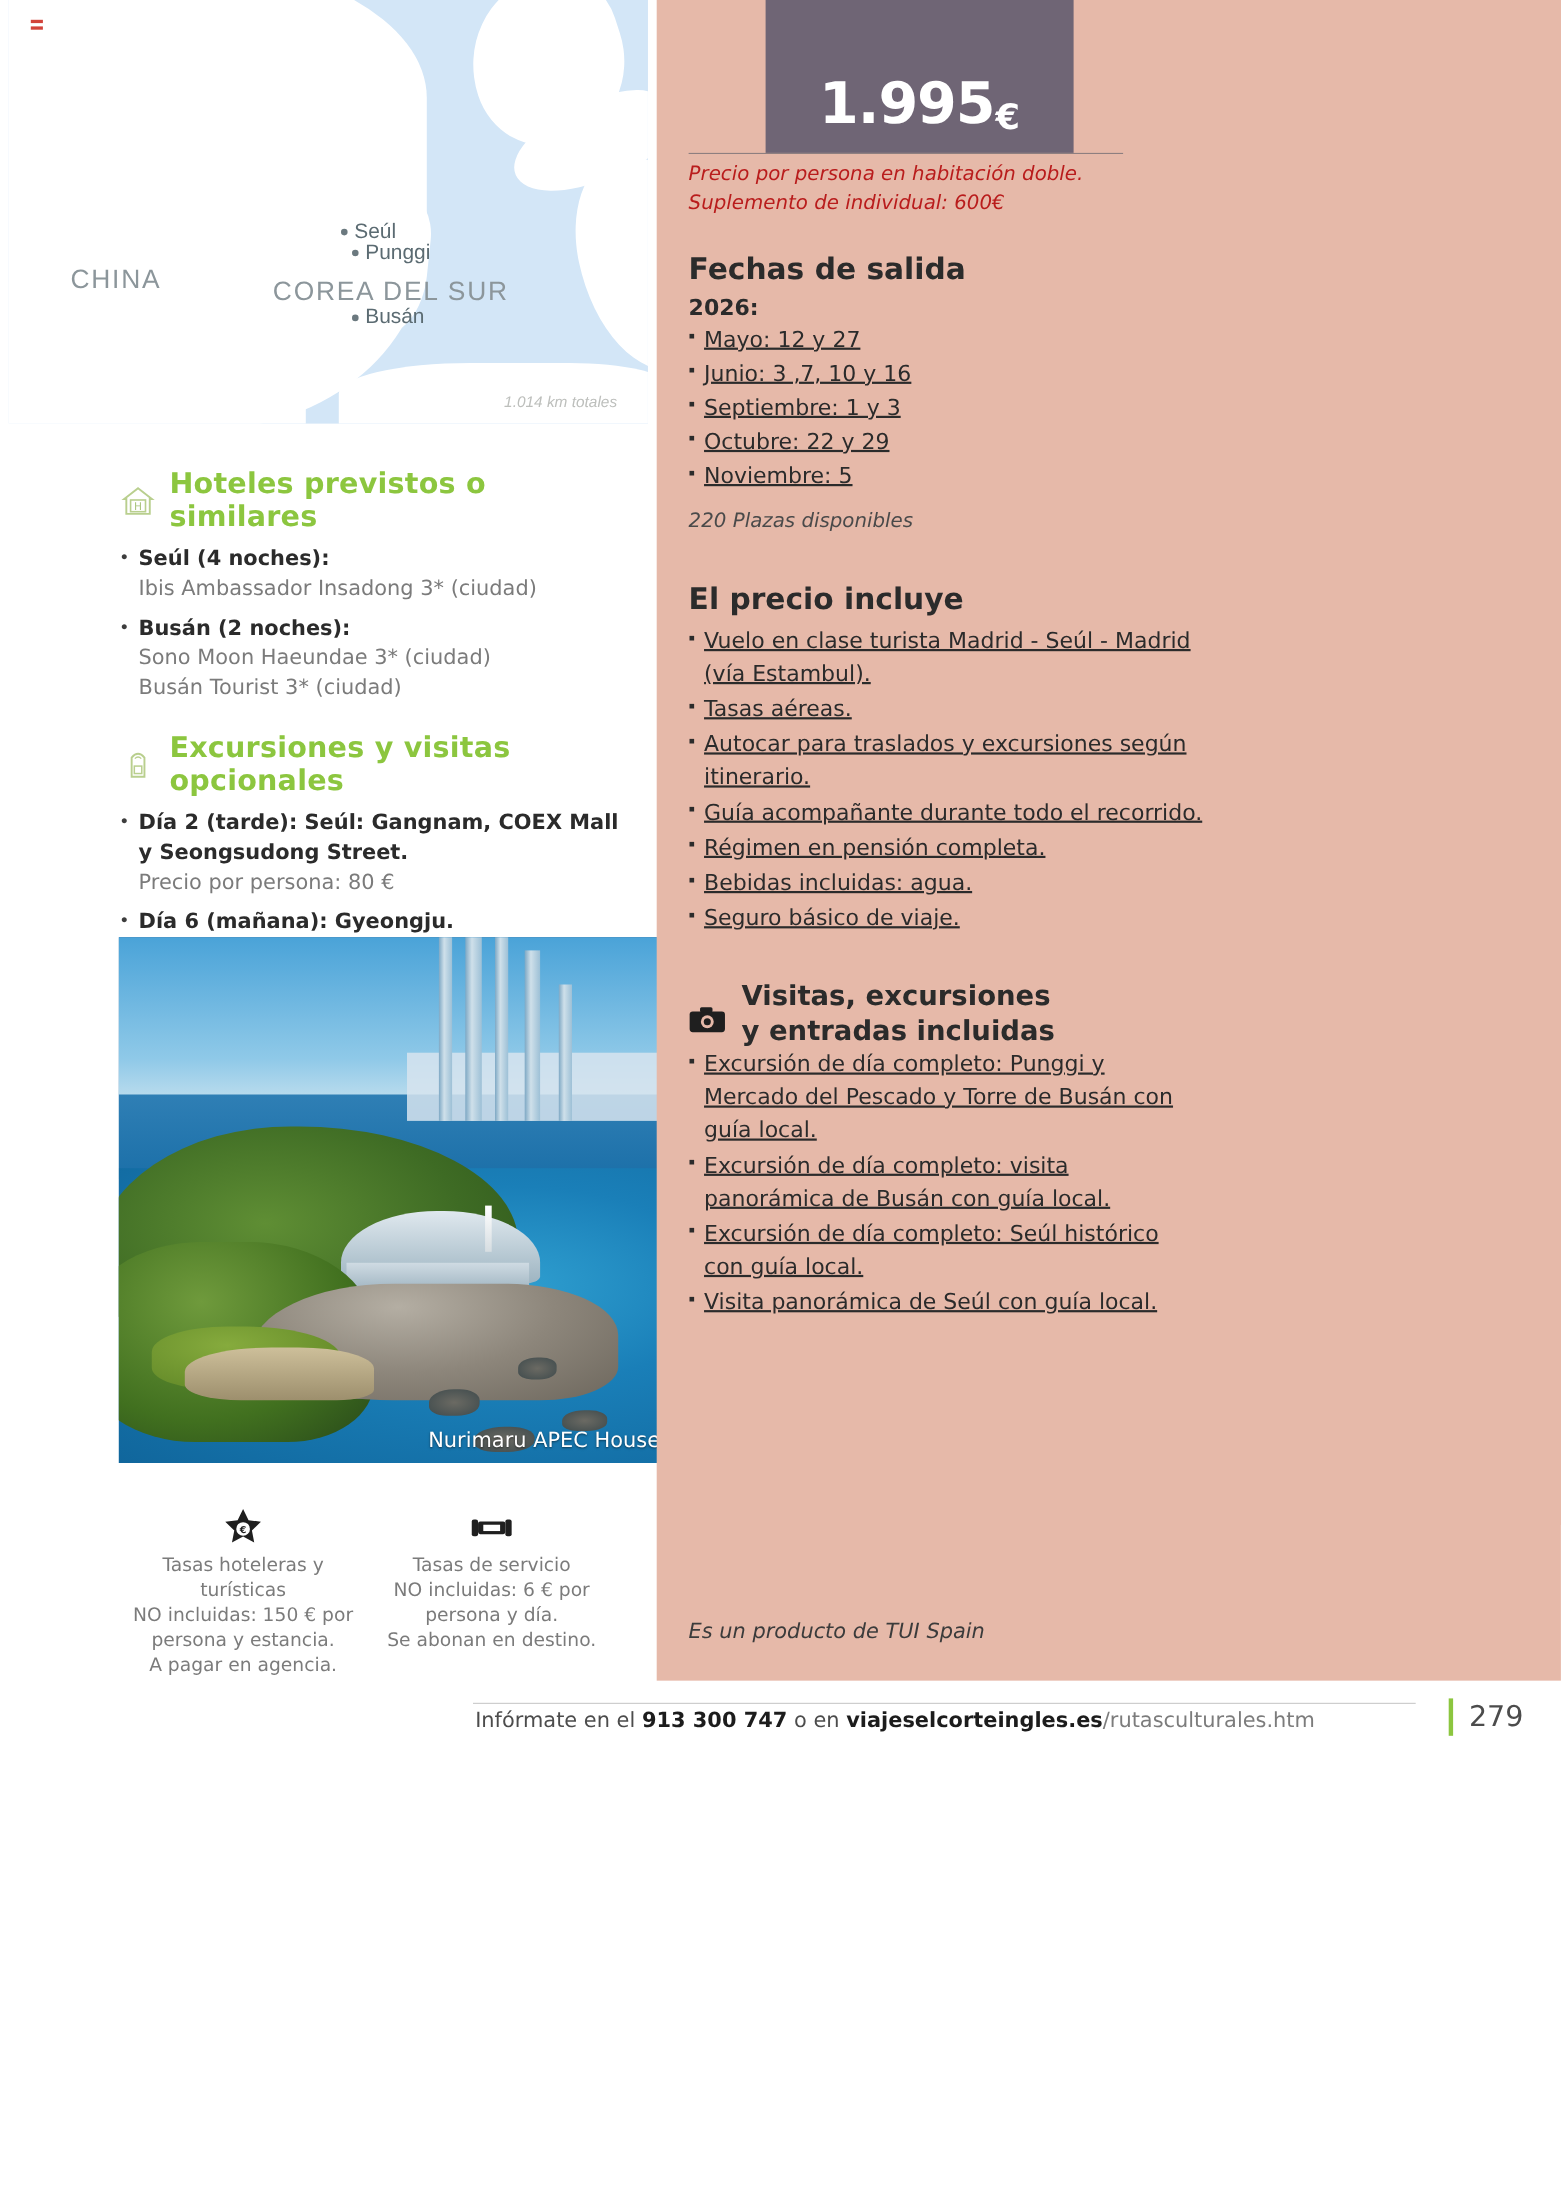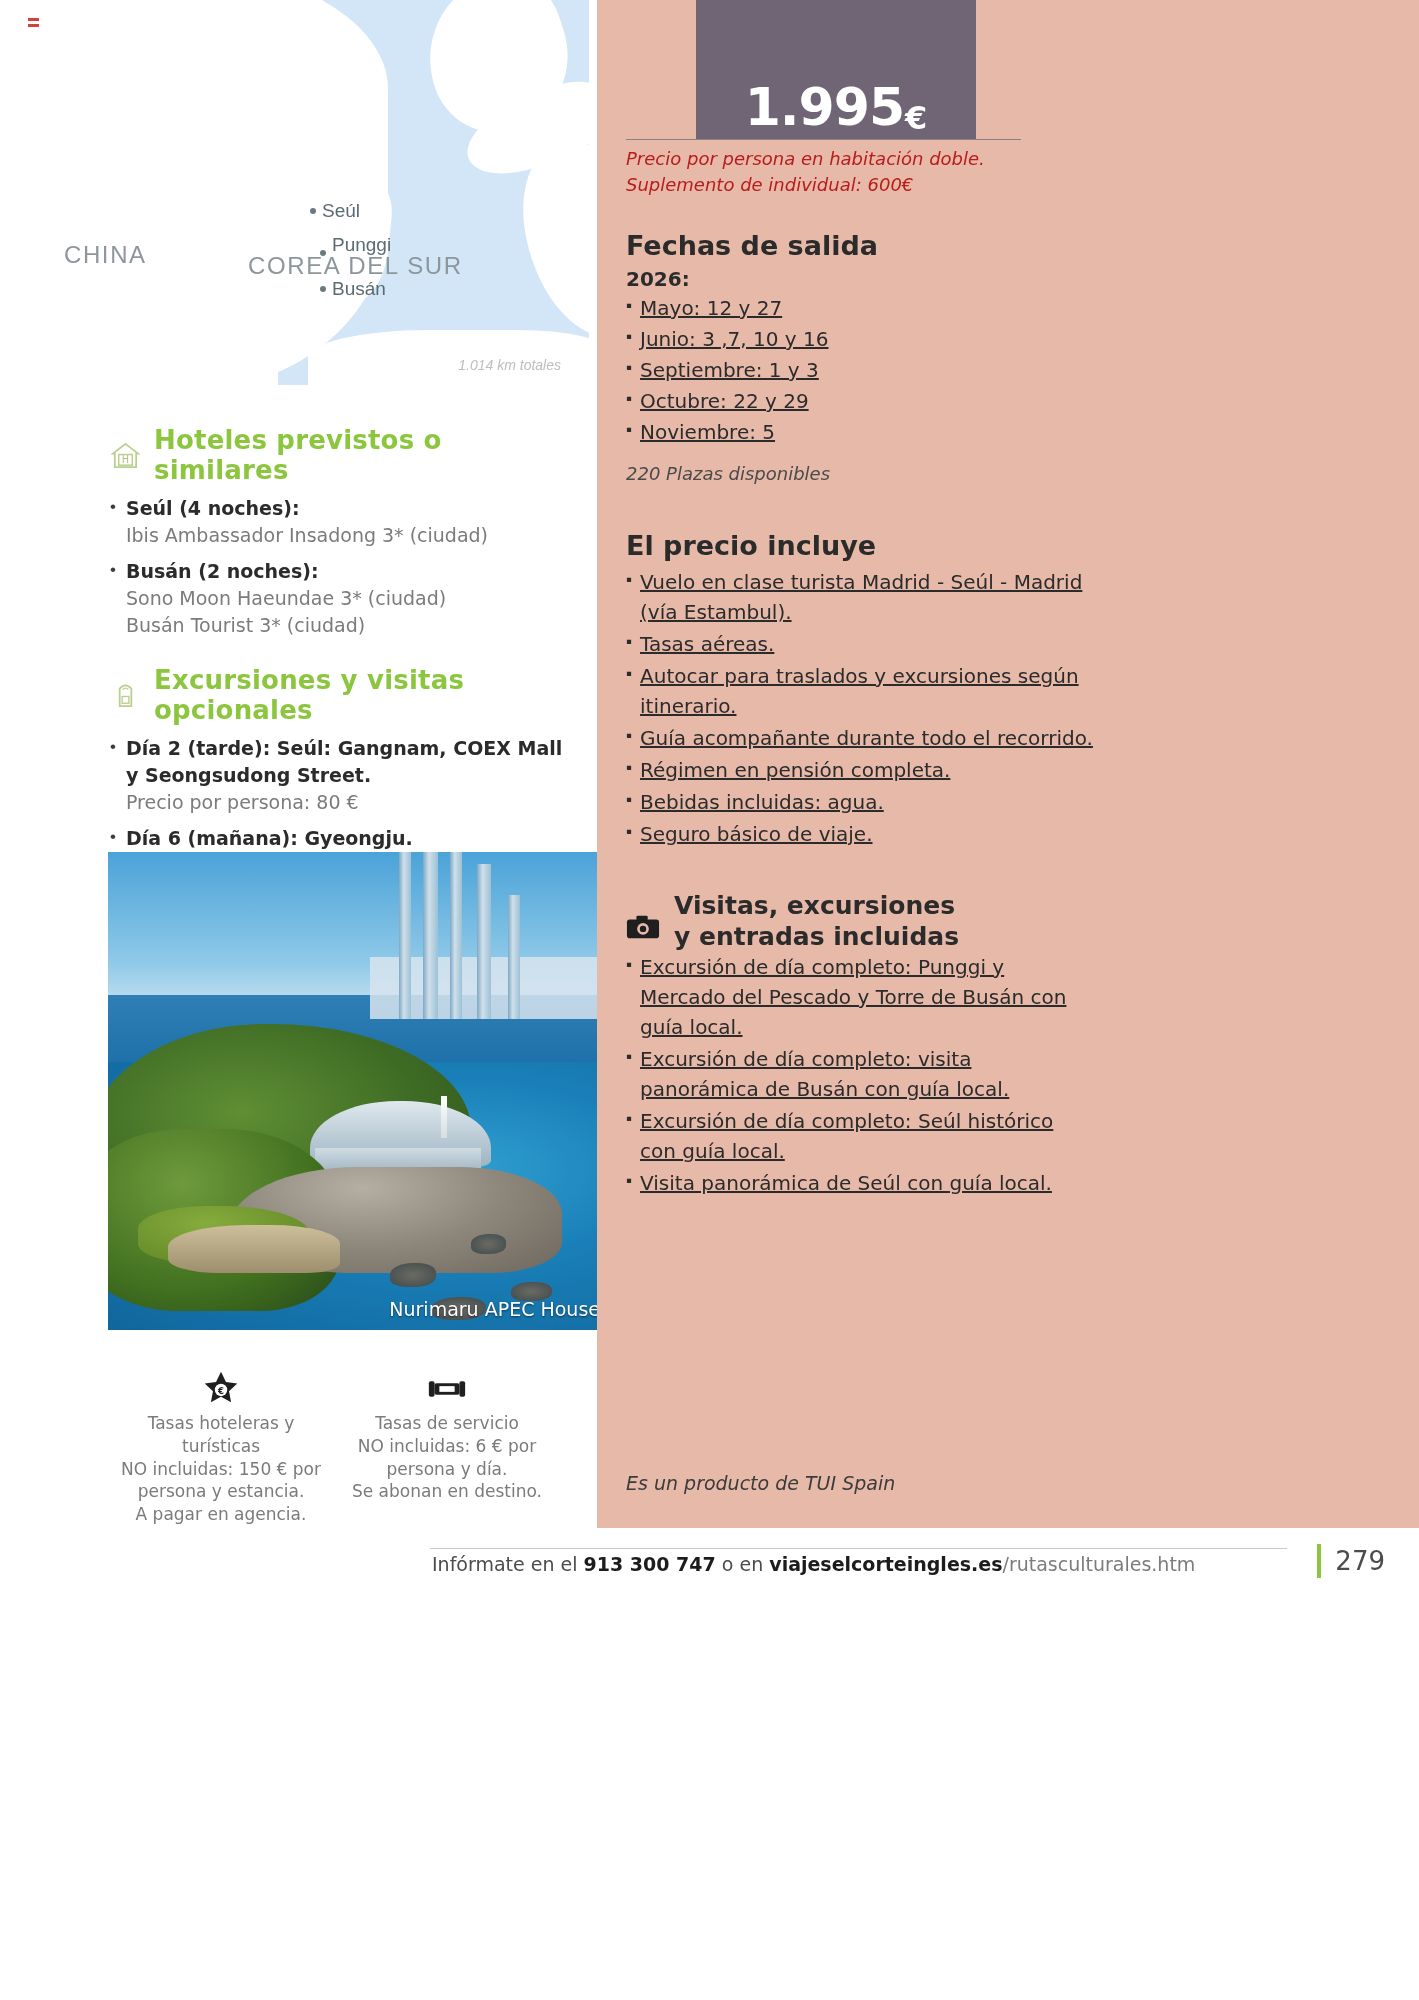--- a/index.html
+++ b/index.html
@@ -215,21 +215,21 @@
   }
   .price-box {
     position:absolute; left:99px; top:0; width:280px; height:139px;
     background:#6f6575;
   }
   .price-text {
     position:absolute; left:0; top:0; width:100%; height:100%;
     display:flex; align-items:flex-end; justify-content:center;
     color:#ffffff; font-weight:bold;
     font-family:"DejaVu Sans", sans-serif;
-    padding-bottom:2px;
+    padding-bottom:14px;
   }
   .price-num { font-size:52px; letter-spacing:-1px; }
   .price-cur { font-size:32px; margin-left:1px; }
   .price-rule {
     position:absolute; left:29px; top:139px; width:395px; border-top:1px solid #8e7f80;
   }
   .price-note {
     position:absolute; left:29px; top:146px; width:430px;
     color:#b91c1c; font-size:18px; font-style:italic; line-height:1.45;
     font-family:"DejaVu Sans", sans-serif;
@@ -318,21 +318,21 @@
       <div class="map-land land-japan3"></div>
       <div class="map-land land-bot"></div>
 
       <div class="red-tick"></div>
       <div class="red-tick2"></div>
 
       <div class="map-marker-row" style="left:302px; top:200px;">
         <span class="mk-dot"></span>
         <span>Seúl</span>
       </div>
-      <div class="map-marker-row" style="left:312px; top:234px;align-items:flex-end;">
+      <div class="map-marker-row" style="left:312px; top:219px;">
         <span class="mk-dot"></span>
         <span>Punggi</span>
       </div>
       <div class="map-marker-row" style="left:312px; top:242px;margin-top:36px;">
         <span class="mk-dot"></span>
         <span>Busán</span>
       </div>
 
       <div class="map-label-country" style="left:56px; top:241px;">CHINA</div>
       <div class="map-label-country" style="left:240px; top:252px;">COREA DEL SUR</div>

